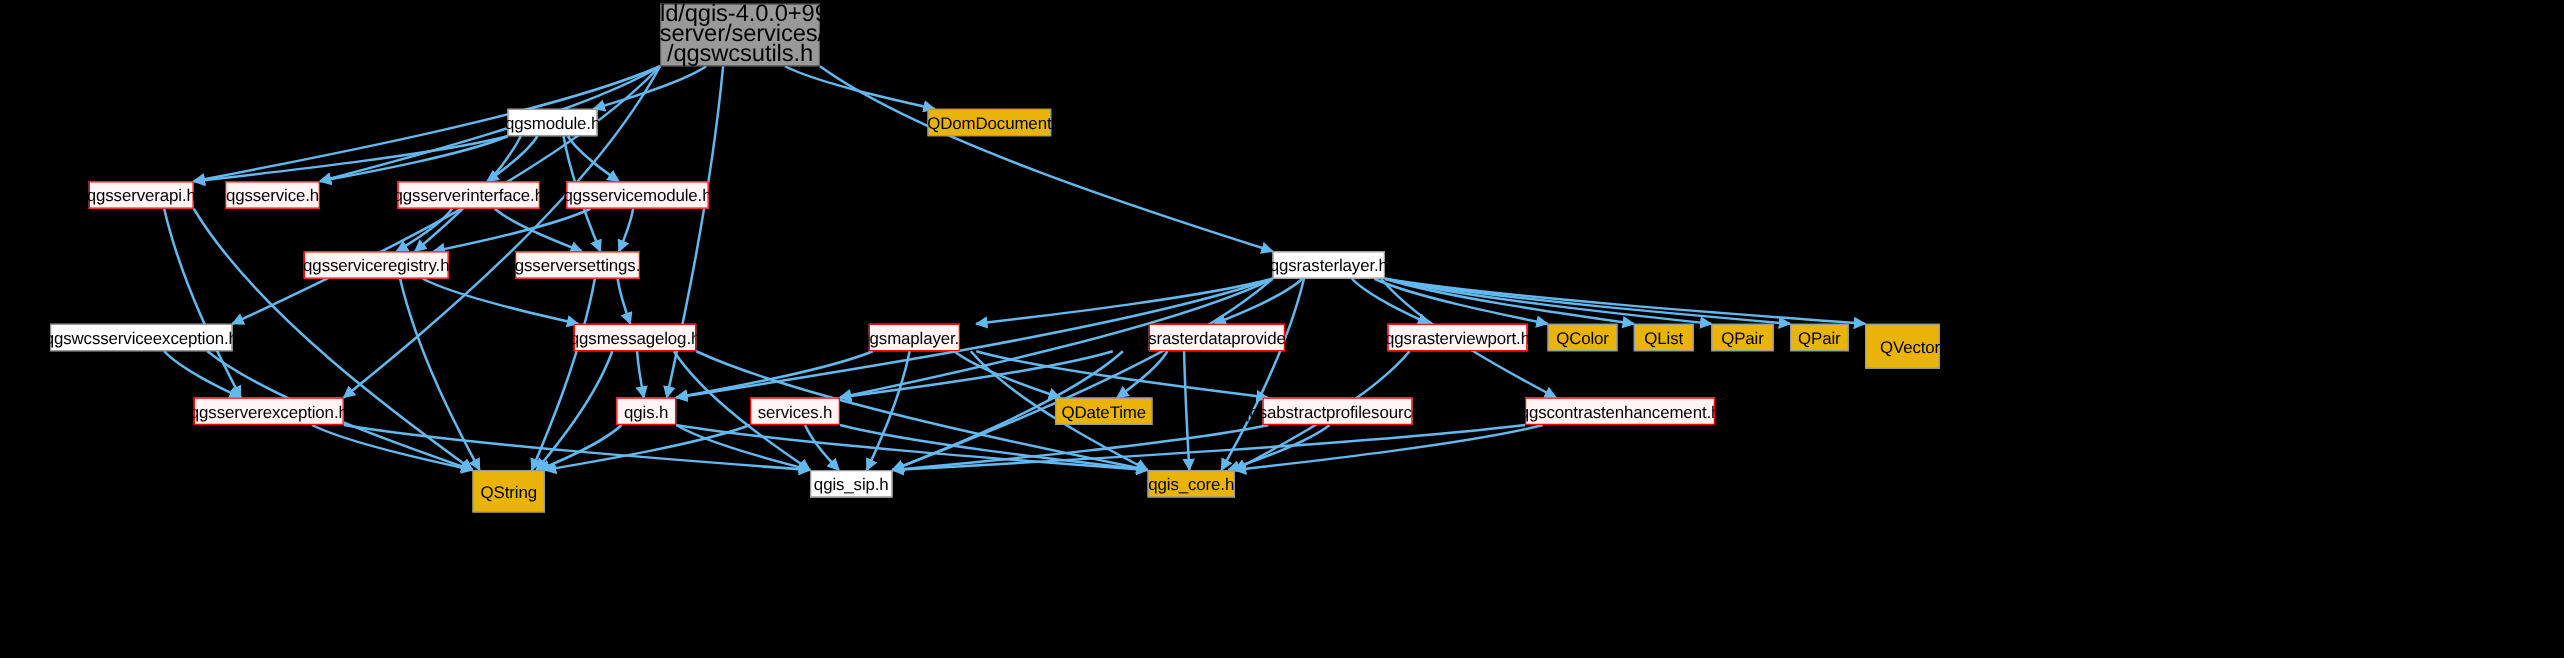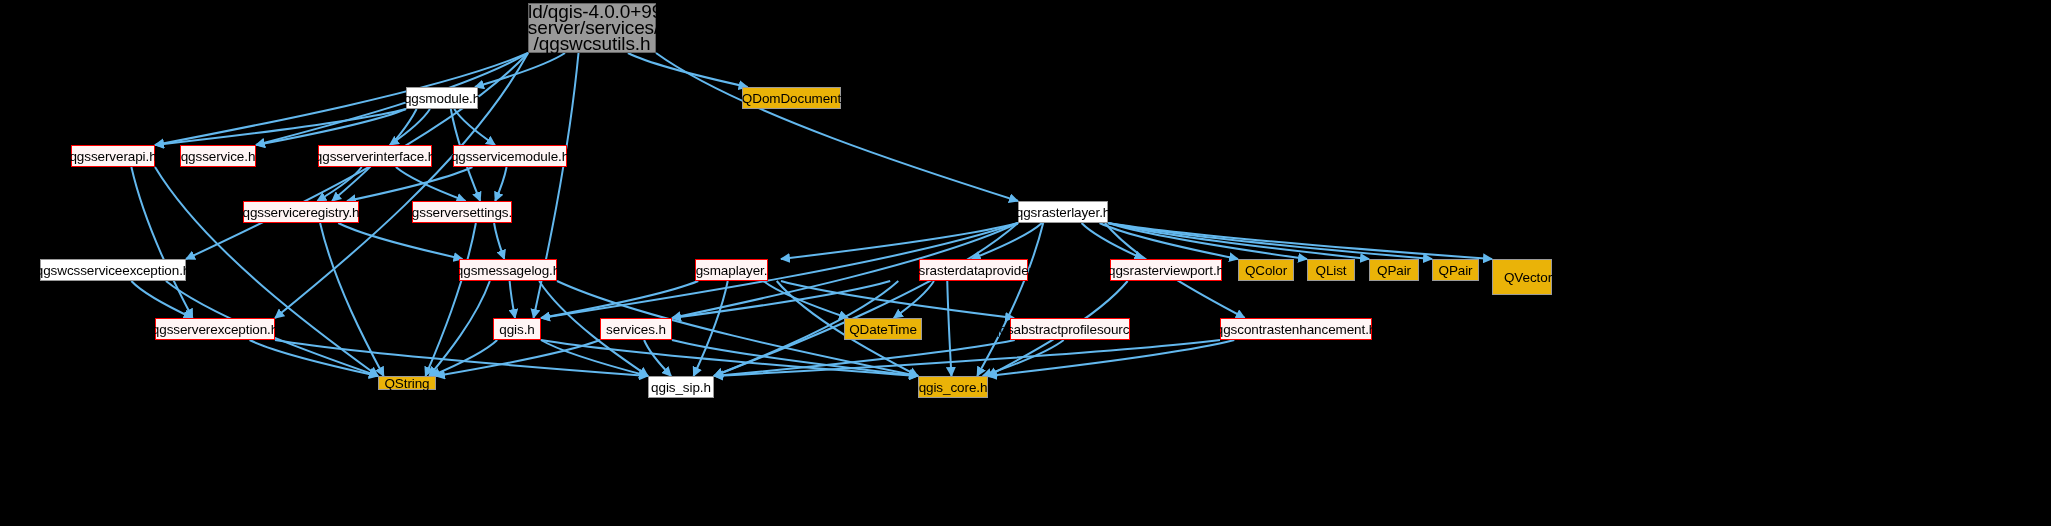--- a/index.html
+++ b/index.html
@@ -154,17 +154,17 @@
       <div class="node sys" style="left: 1307px; top: 259px; width: 48px; height: 22px;">QList</div>
       <div class="node sys" style="left: 1369px; top: 259px; width: 50px; height: 22px;">QPair</div>
       <div class="node sys" style="left: 1432px; top: 259px; width: 47px; height: 22px;">QPair</div>
       <div class="node sys" style="left: 1492px; top: 259px; width: 60px; height: 36px; padding-left: 12px;">QVector</div>
       <div class="node header" style="left: 493px; top: 318px; width: 48px; height: 22px;">qgis.h</div>
       <div class="node header" style="left: 600px; top: 318px; width: 72px; height: 22px;">services.h</div>
       <div class="node sys" style="left: 820px; top: 318px; width: 78px; height: 22px; margin-left: 24px;">QDateTime</div>
       <div class="node header" style="left: 986px; top: 318px; width: 120px; height: 22px; margin-left: 24px;">qgsabstractprofilesource.h</div>
       <div class="node header" style="left: 1220px; top: 318px; width: 152px; height: 22px;">qgscontrastenhancement.h</div>
       <div class="node header" style="left: 155px; top: 318px; width: 120px; height: 22px;">qgsserverexception.h</div>
-      <div class="node sys" style="left: 378px; top: 376px; width: 58px; height: 14px;">QString</div>
+      <div class="node sys" style="left: 378px; top: 376px; width: 58px; height: 34px;">QString</div>
       <div class="node plain" style="left: 648px; top: 376px; width: 66px; height: 22px;">qgis_sip.h</div>
       <div class="node sys" style="left: 918px; top: 376px; width: 70px; height: 22px;">qgis_core.h</div>
     </div>
 </div>
 
 </body></html>

